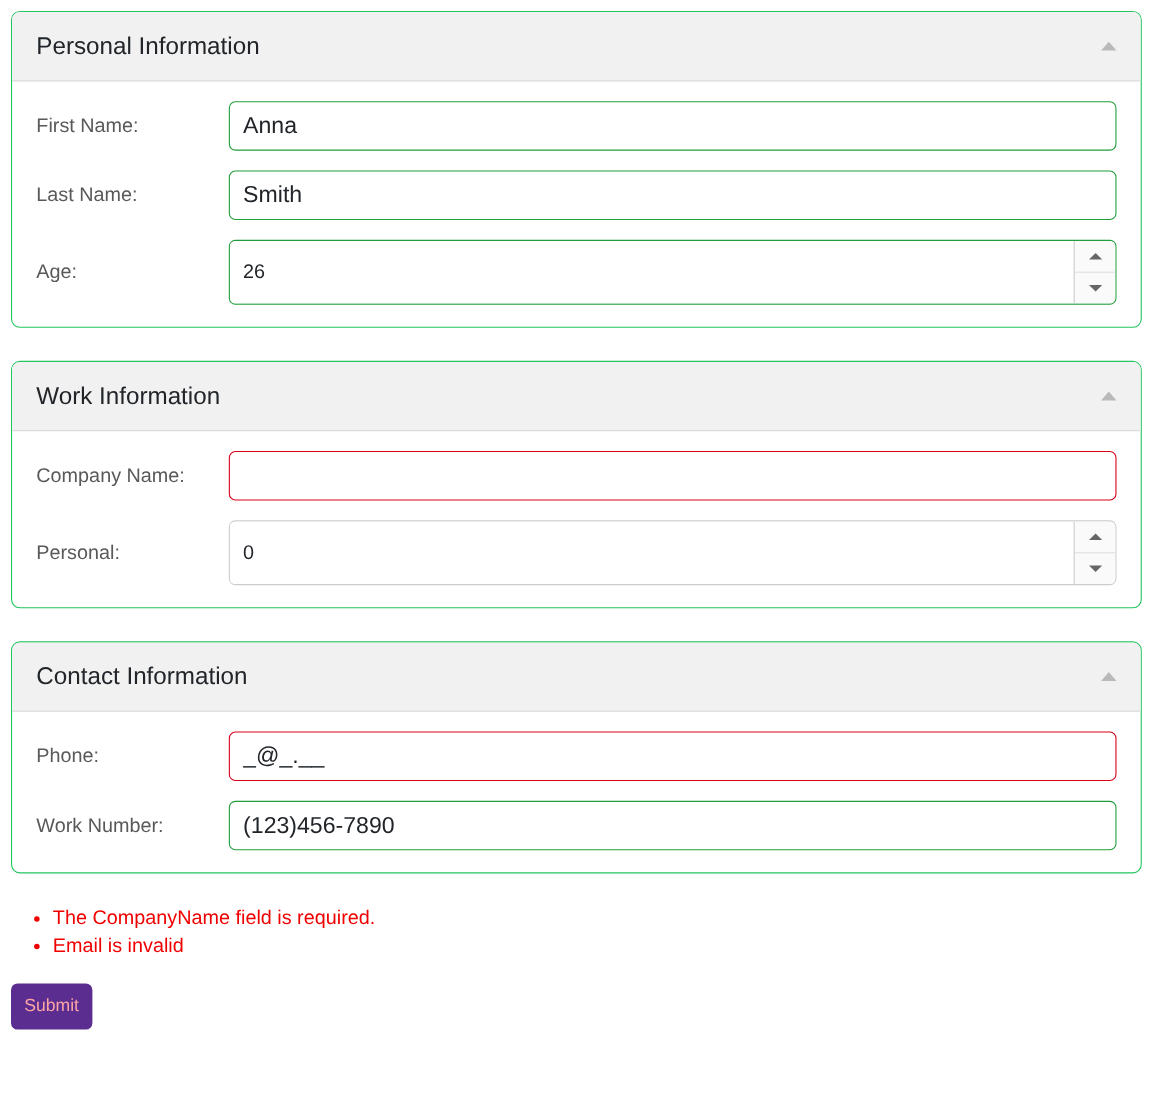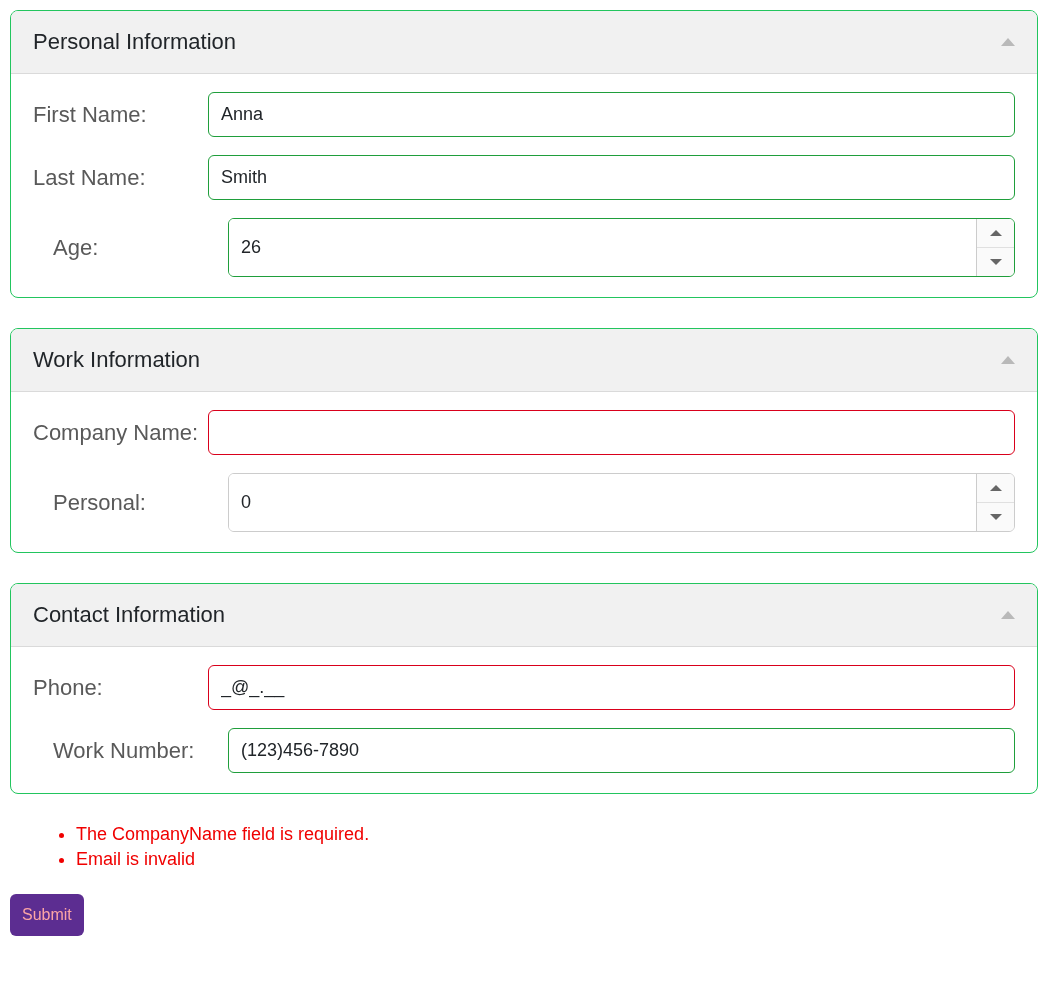--- a/index.html
+++ b/index.html
@@ -37,36 +37,36 @@
       border-bottom: 8px solid #b9b9b9;
     }
     .panel-body {
       padding: 18px 22px 20px 22px;
     }
     .form-row {
       display: flex;
       align-items: center;
       margin-bottom: 18px;
     }
-    .form-row:last-child { margin-bottom: 0; margin-left: 20px; }
+    .form-row:last-child { margin-bottom: 0; }
     .form-label {
       width: 175px;
       flex-shrink: 0;
       color: #595959;
-      font-size: 22px;
+      font-size: 18px;
     }
     .form-field {
       flex: 1;
       position: relative;
     }
     .text-input {
       width: 100%;
       height: 45px;
       padding: 0 12px;
-      font-size: 18px;
+      font-size: 21px;
       color: #212529;
       border: 1px solid #ccc;
       border-radius: 6px;
       outline: none;
       font-family: inherit;
     }
     .text-input.valid { border: 1px solid #1f9e3b; }
     .text-input.invalid { border: 1px solid #d9001b; }
     .numeric-wrap {
       display: flex;
@@ -112,21 +112,21 @@
       border-left: 6px solid transparent;
       border-right: 6px solid transparent;
       border-top: 6px solid #666;
     }
     .validation-summary {
       color: #f00000;
       font-size: 18px;
       padding-left: 38px;
       margin-bottom: 24px;
     }
-    .validation-summary ul { list-style: disc; margin-left: 28px; }
+    .validation-summary ul { list-style: disc; }
     .validation-summary li { margin-bottom: 4px; }
     .submit-btn {
       background: #5c2d91;
       color: #fca5a5;
       border: none;
       border-radius: 6px;
       padding: 12px 12px;
       font-size: 16px;
       cursor: pointer;
       font-family: inherit;

